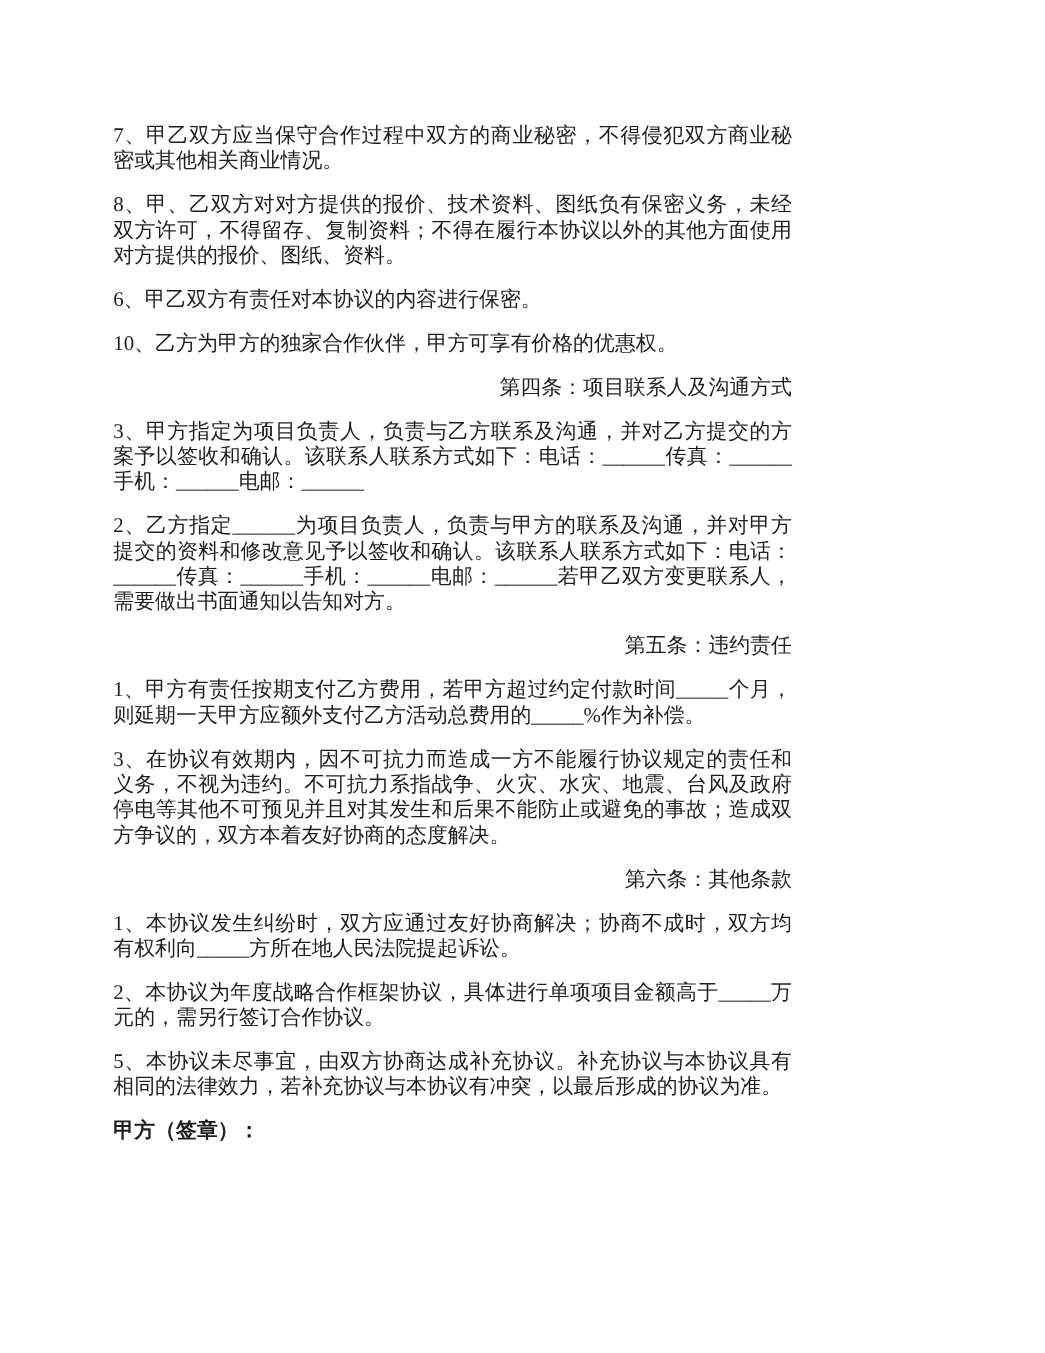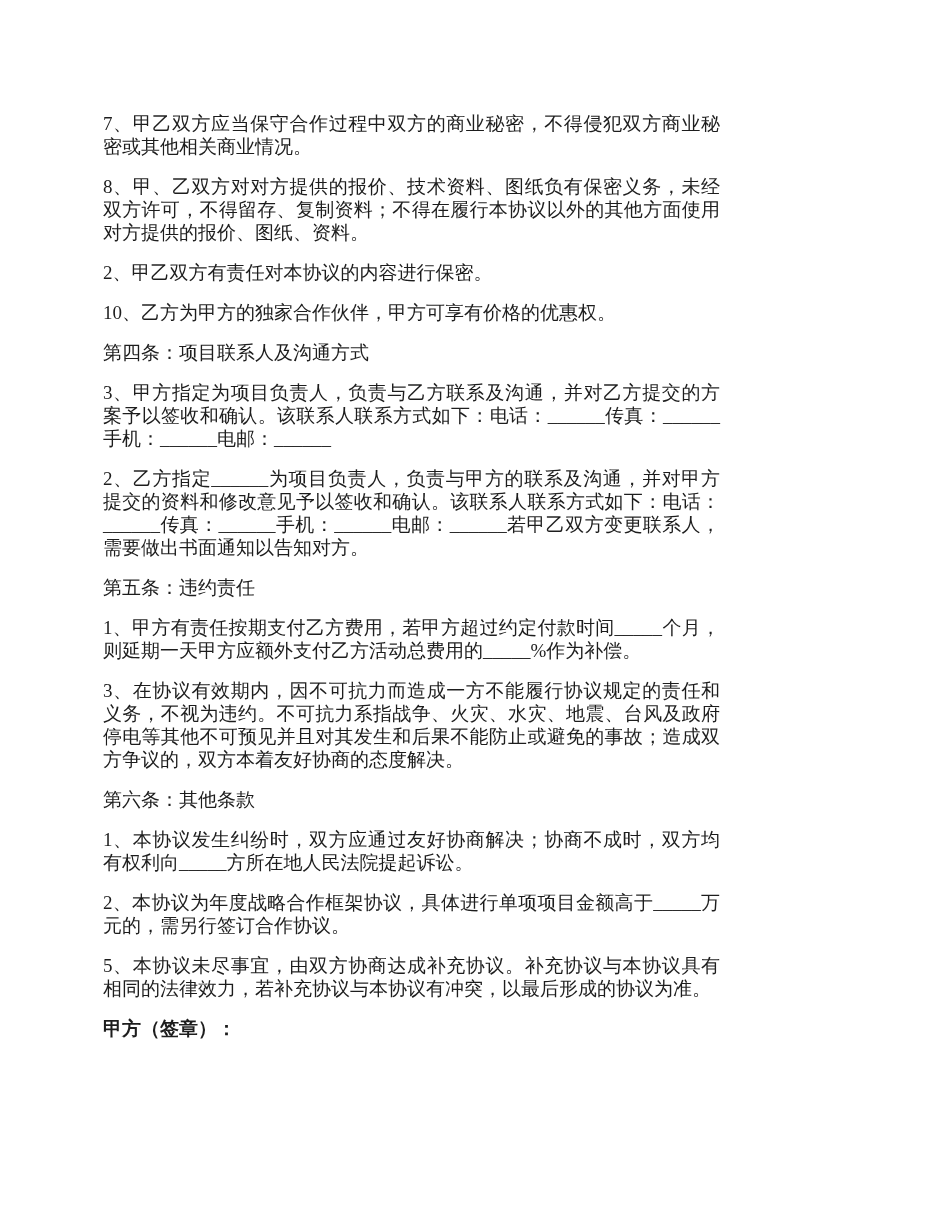--- a/index.html
+++ b/index.html
@@ -18,35 +18,35 @@
   }
   .block {
     font-size: 19px;
     line-height: 23px;
     color: #1d1d1d;
     text-align: justify;
     margin-bottom: 17px;
     word-break: break-all;
   }
   .block.heading {
-    text-align: left;
+    text-align: right;
   }
   .block.signature {
     text-align: left;
     margin-top: 6px;
     font-weight: bold;
   }
 </style>
 </head>
 <body>
 
 <div class="doc-page">
   <div class="block paragraph">7、甲乙双方应当保守合作过程中双方的商业秘密，不得侵犯双方商业秘密或其他相关商业情况。</div>
   <div class="block paragraph">8、甲、乙双方对对方提供的报价、技术资料、图纸负有保密义务，未经双方许可，不得留存、复制资料；不得在履行本协议以外的其他方面使用对方提供的报价、图纸、资料。</div>
-  <div class="block paragraph">2、甲乙双方有责任对本协议的内容进行保密。</div>
+  <div class="block paragraph">6、甲乙双方有责任对本协议的内容进行保密。</div>
   <div class="block paragraph">10、乙方为甲方的独家合作伙伴，甲方可享有价格的优惠权。</div>
   <div class="block heading">第四条：项目联系人及沟通方式</div>
   <div class="block paragraph">3、甲方指定为项目负责人，负责与乙方联系及沟通，并对乙方提交的方案予以签收和确认。该联系人联系方式如下：电话：______传真：______手机：______电邮：______</div>
   <div class="block paragraph">2、乙方指定______为项目负责人，负责与甲方的联系及沟通，并对甲方提交的资料和修改意见予以签收和确认。该联系人联系方式如下：电话：______传真：______手机：______电邮：______若甲乙双方变更联系人，需要做出书面通知以告知对方。</div>
   <div class="block heading">第五条：违约责任</div>
   <div class="block paragraph">1、甲方有责任按期支付乙方费用，若甲方超过约定付款时间_____个月，则延期一天甲方应额外支付乙方活动总费用的_____%作为补偿。</div>
   <div class="block paragraph">3、在协议有效期内，因不可抗力而造成一方不能履行协议规定的责任和义务，不视为违约。不可抗力系指战争、火灾、水灾、地震、台风及政府停电等其他不可预见并且对其发生和后果不能防止或避免的事故；造成双方争议的，双方本着友好协商的态度解决。</div>
   <div class="block heading">第六条：其他条款</div>
   <div class="block paragraph">1、本协议发生纠纷时，双方应通过友好协商解决；协商不成时，双方均有权利向_____方所在地人民法院提起诉讼。</div>
   <div class="block paragraph">2、本协议为年度战略合作框架协议，具体进行单项项目金额高于_____万元的，需另行签订合作协议。</div>

